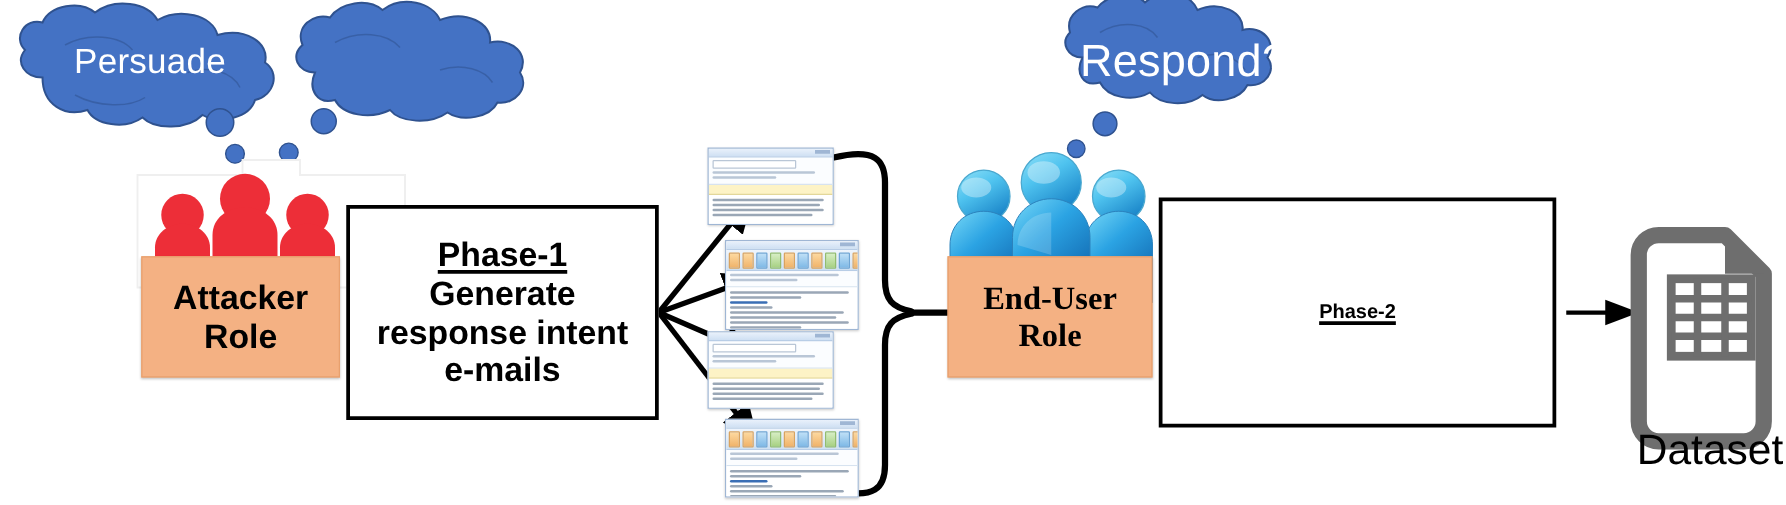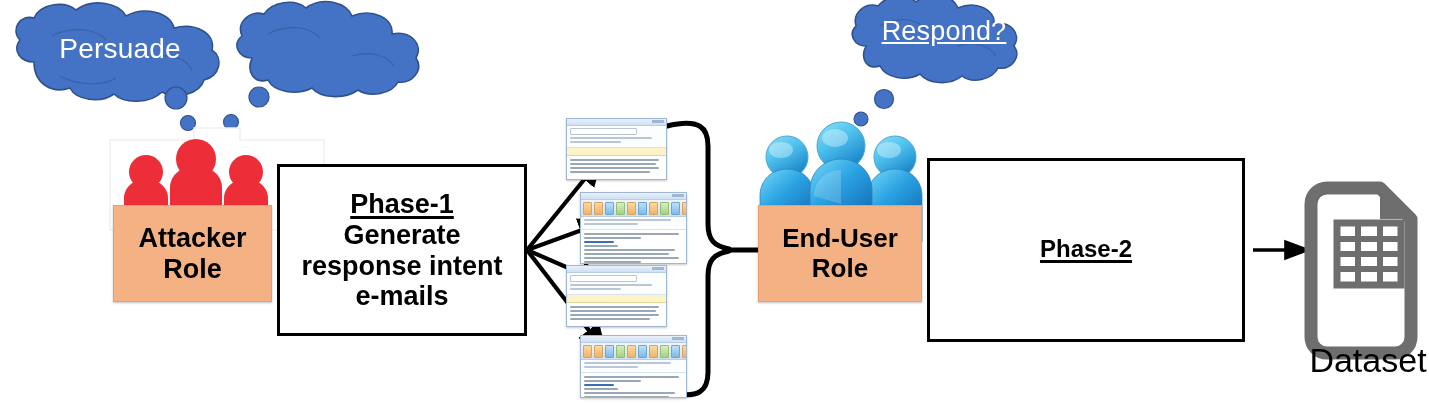--- a/index.html
+++ b/index.html
@@ -323,44 +323,44 @@
         <line x1="1337" y1="269" x2="1401" y2="269"></line>
         <line x1="1358" y1="223" x2="1358" y2="285"></line>
         <line x1="1380" y1="223" x2="1380" y2="285"></line>
       </g>
     </g>
   </svg>
 
   <div class="cloud-label" style="top:33px; left:20px; width:200px; font-size:28px;">Persuade</div>
 
 
-  <div class="cloud-label" style="top:16px; left:864px; width:160px; font-size:27px;text-decoration:underline;">Respond?</div>
+  <div class="cloud-label" style="top:28px; left:864px; width:160px; font-size:36px;">Respond?</div>
 
   <div class="role-box" style="left:113px; top:205px; width:157px; height:95px; font-size:27px;">
     <div>
       <div>Attacker</div>
       <div>Role</div>
     </div>
   </div>
 
-  <div class="role-box" style="left:758px; top:205px; width:162px; height:95px; font-size:26px;">
+  <div class="role-box" style="left:758px; top:205px; width:162px; height:95px; font-size:26px;font-family:Liberation Serif, serif;">
     <div>
       <div>End-User</div>
       <div>Role</div>
     </div>
   </div>
 
   <div class="phase-box" style="left:277px; top:164px; width:250px; height:172px; font-size:27px;align-items:center;">
     <div class="phase-title">Phase-1</div>
     <div class="phase-body">Generate
 response intent
 e-mails</div>
   </div>
 
-  <div class="phase-box" style="left:927px; top:158px; width:318px; height:184px; font-size:24px;">
+  <div class="phase-box" style="left:927px; top:158px; width:318px; height:184px; font-size:16px;">
     <div class="phase-title">Phase-2</div>
   </div>
 
   <div class="mail" style="left:566px; top:118px; width:101px; height:62px;">
     <div class="titlebar"></div>
     <div class="hdr">
       <div class="ln box"></div>
       <div class="ln long"></div>
       <div class="ln mid"></div>
     </div>

